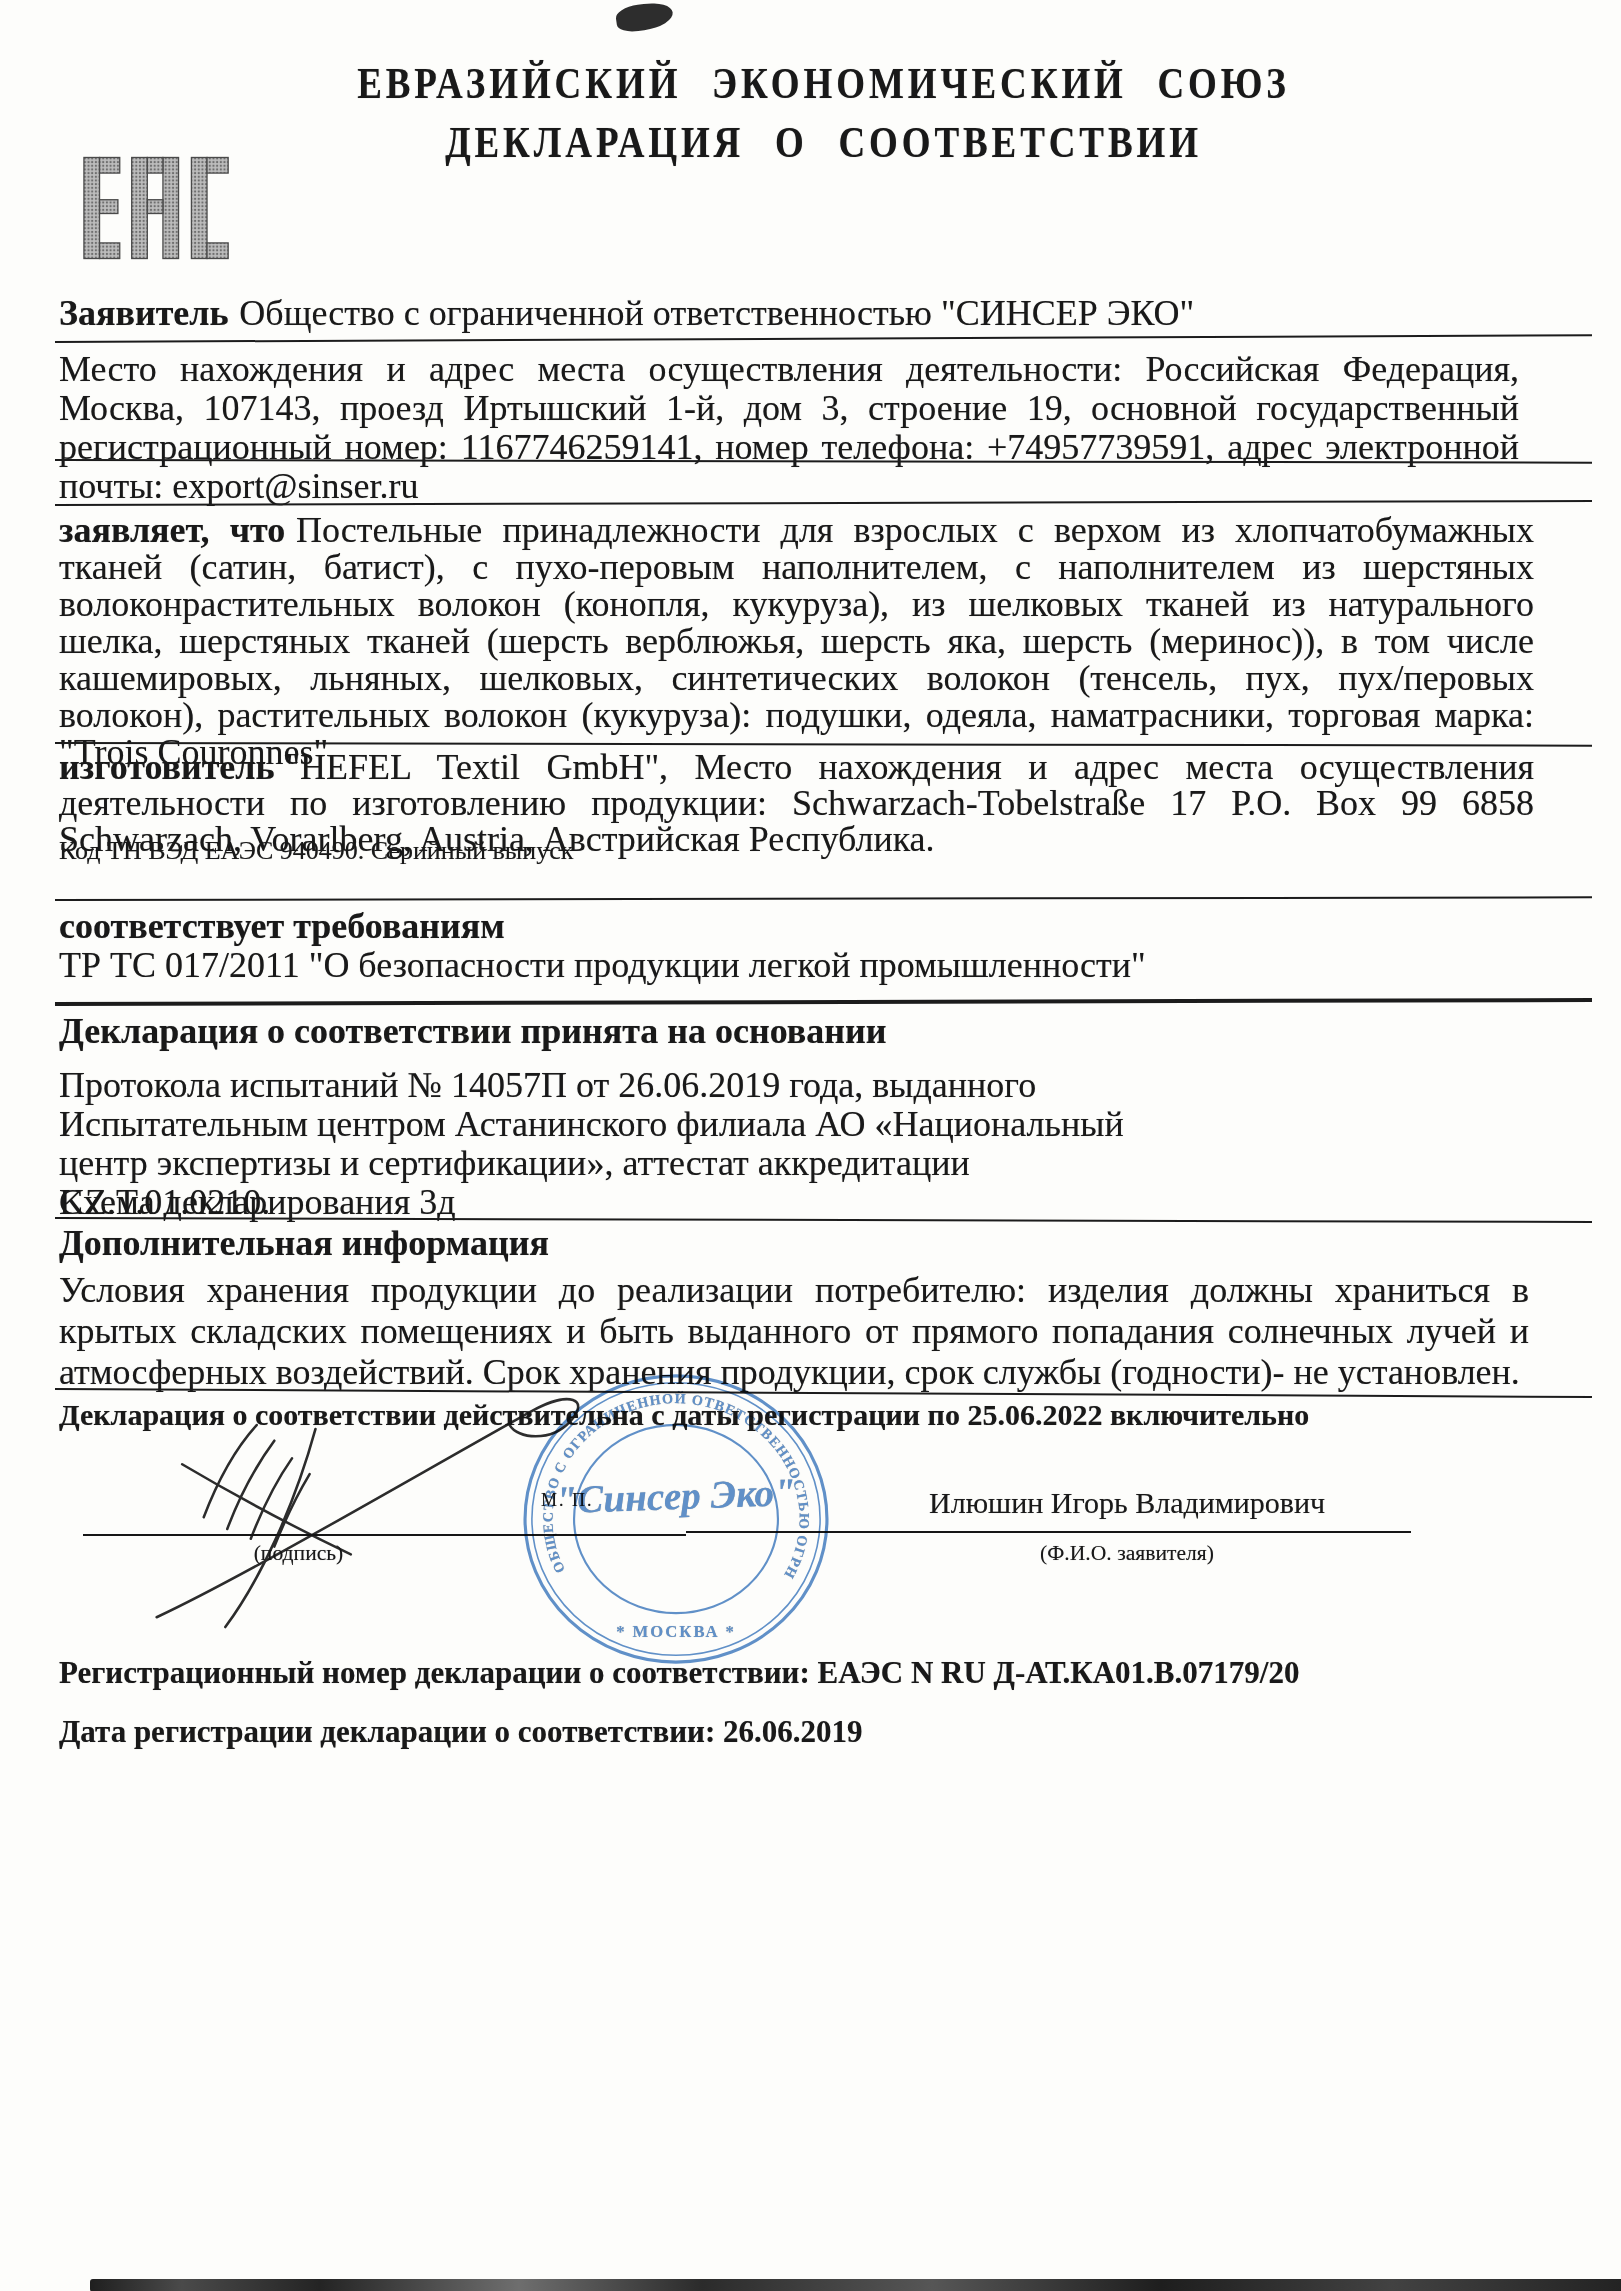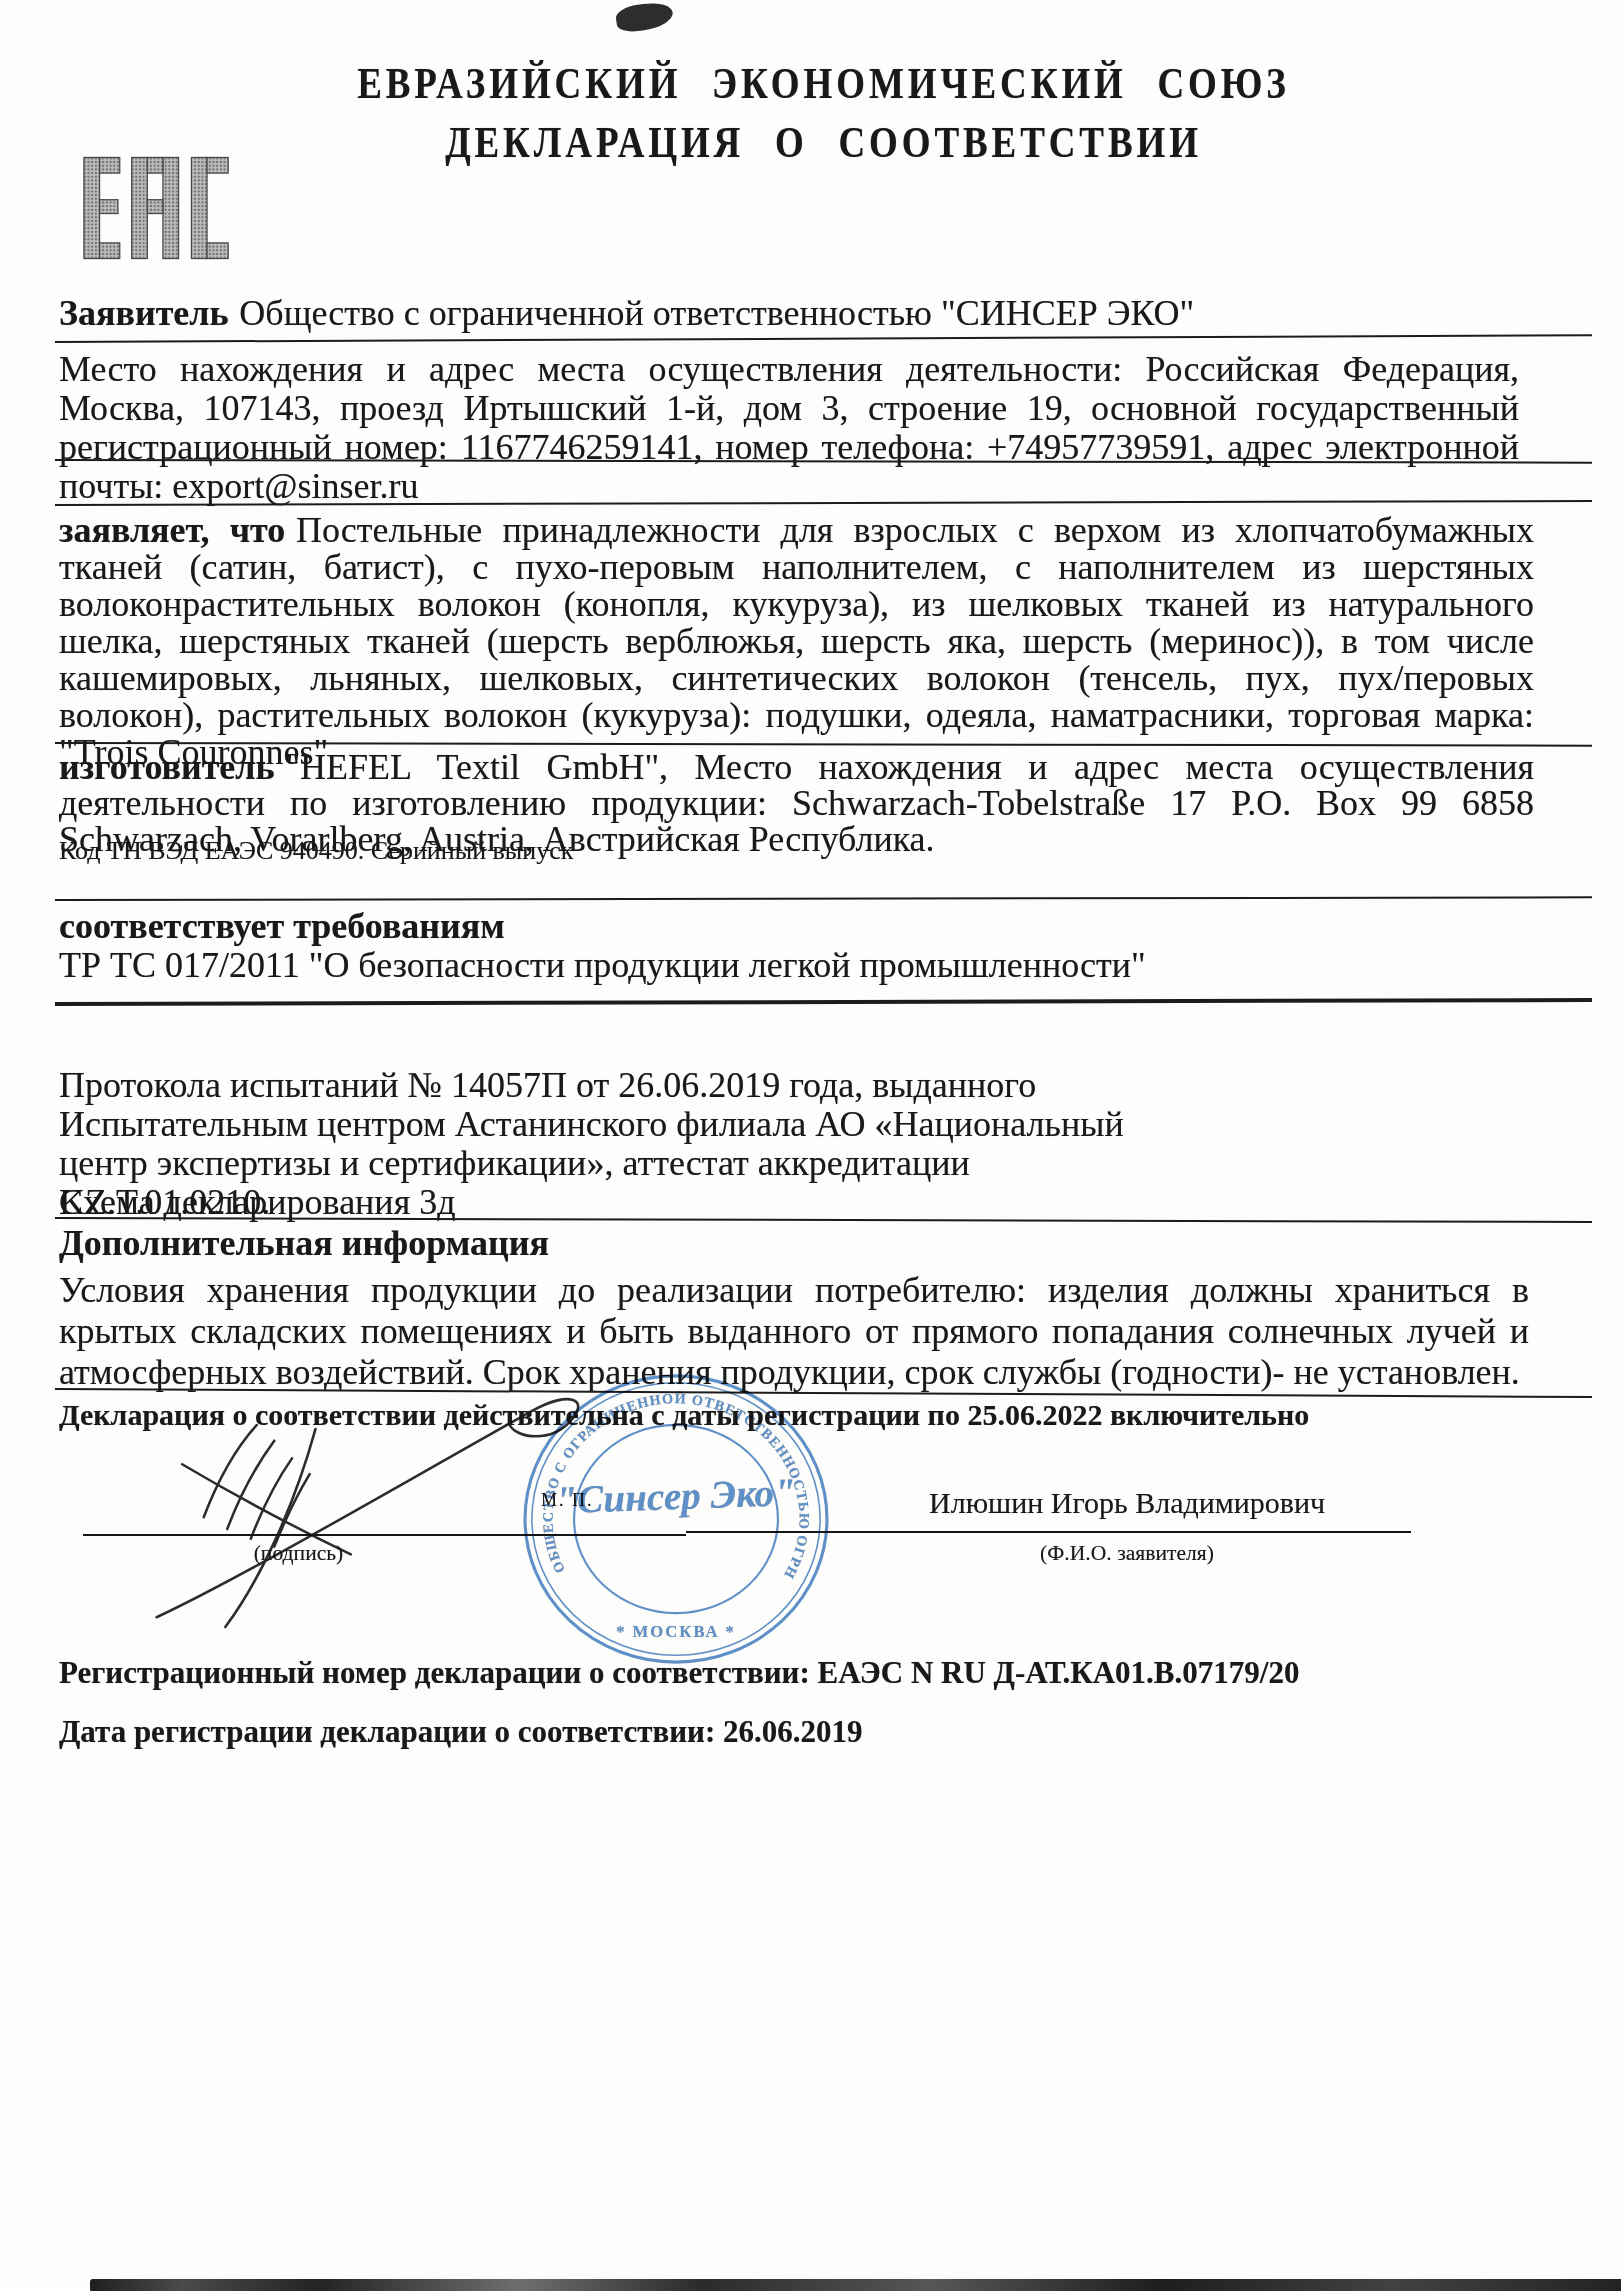--- a/index.html
+++ b/index.html
@@ -91,20 +91,21 @@
   <div class="abs txt just" style="top:749px; line-height:36px">
     <b class="lead">изготовитель</b><span>"HEFEL Textil GmbH", Место нахождения и адрес места осуществления деятельности по изготовлению продукции: Schwarzach-Tobelstraße 17 P.O. Box 99 6858 Schwarzach, Vorarlberg, Austria, Австрийская Республика.</span>
   </div>
   <div class="abs txt" style="top:832px; font-size:26px">Код ТН ВЭД ЕАЭС 940490. Серийный выпуск</div>
   <div class="abs rule" style="top:899px; transform:rotate(-0.1deg)"></div>
 
   <div class="abs txt boldline" style="top:908px">соответствует требованиям</div>
   <div class="abs txt" style="top:947px">ТР ТС 017/2011 "О безопасности продукции легкой промышленности"</div>
   <div class="abs rule heavy" style="top:1002px; transform:rotate(-0.15deg)"></div>
 
+  <div class="abs txt boldline" style="top:1013px">Декларация о соответствии принята на основании</div>
   <div class="abs txt" style="top:1066px; width:1127px; line-height:39px">Протокола испытаний № 14057П от 26.06.2019 года, выданного Испытательным центром Астанинского филиала АО «Национальный центр экспертизы и сертификации», аттестат аккредитации KZ.T.01.0210.</div>
   <div class="abs txt" style="top:1184px">Схема декларирования 3д</div>
   <div class="abs rule" style="top:1217px; transform:rotate(0.15deg)"></div>
 
   <div class="abs txt boldline" style="top:1225px">Дополнительная информация</div>
   <div class="abs txt just" style="top:1270px; width:1470px; line-height:41px">Условия хранения продукции до реализации потребителю: изделия должны храниться в крытых складских помещениях и быть выданного от прямого попадания солнечных лучей и атмосферных воздействий. Срок хранения продукции, срок службы (годности)- не установлен.</div>
   <div class="abs rule" style="top:1388px; transform:rotate(0.3deg)"></div>
 
   <div class="abs txt boldline" style="top:1396px; font-size:30px">Декларация о соответствии действительна с даты регистрации по 25.06.2022 включительно</div>
 

